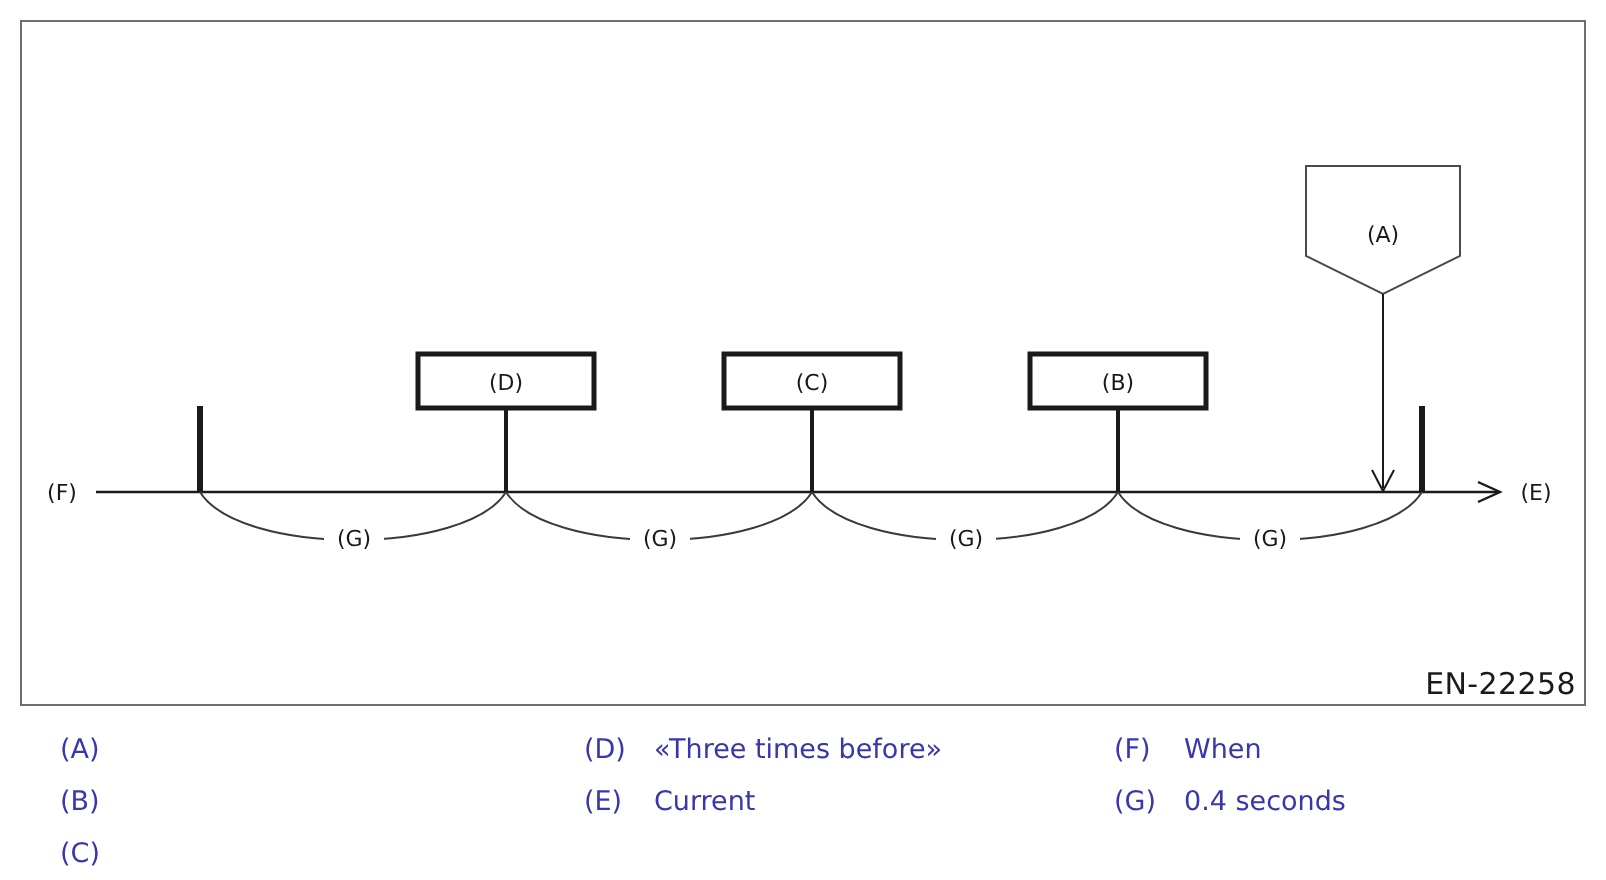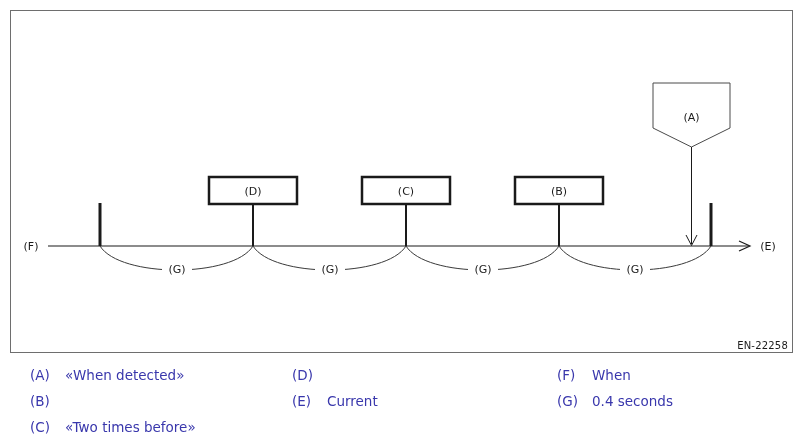--- a/index.html
+++ b/index.html
@@ -12,21 +12,21 @@
   }
   .diagram-frame{
     position:absolute;left:10px;top:10px;
     width:781px;height:341px;
     border:1px solid #6e6e6e;
     background:#ffffff;
   }
   .diagram-frame svg{display:block;}
   .fig-code{
     position:absolute;right:4px;bottom:1px;
-    font-size:10px;color:#1a1a1a;
+    font-size:15px;color:#1a1a1a;
     letter-spacing:0.2px;
   }
   .svg-label{
     font-family:"DejaVu Sans","Liberation Sans",sans-serif;
     font-size:11px;fill:#1a1a1a;
   }
   .legend{
     position:absolute;left:0;top:362px;width:803px;height:78px;
   }
   .legend-col{position:absolute;top:0;}
@@ -90,34 +90,33 @@
     </svg>
 
     <span class="fig-code">EN-22258</span>
   </div>
 
   <div class="legend">
 
     <div class="legend-col c1">
       <div class="legend-row">
         <span class="legend-key">(A)</span>
-        <span class="legend-text">«When detected»</span>
       </div>
       <div class="legend-row">
         <span class="legend-key">(B)</span>
       </div>
       <div class="legend-row">
         <span class="legend-key">(C)</span>
-        <span class="legend-text">«Two times before»</span>
       </div>
     </div>
 
     <div class="legend-col c2">
       <div class="legend-row">
         <span class="legend-key">(D)</span>
+        <span class="legend-text">«Three times before»</span>
       </div>
       <div class="legend-row">
         <span class="legend-key">(E)</span>
         <span class="legend-text">Current</span>
       </div>
     </div>
 
     <div class="legend-col c3">
       <div class="legend-row">
         <span class="legend-key">(F)</span>

